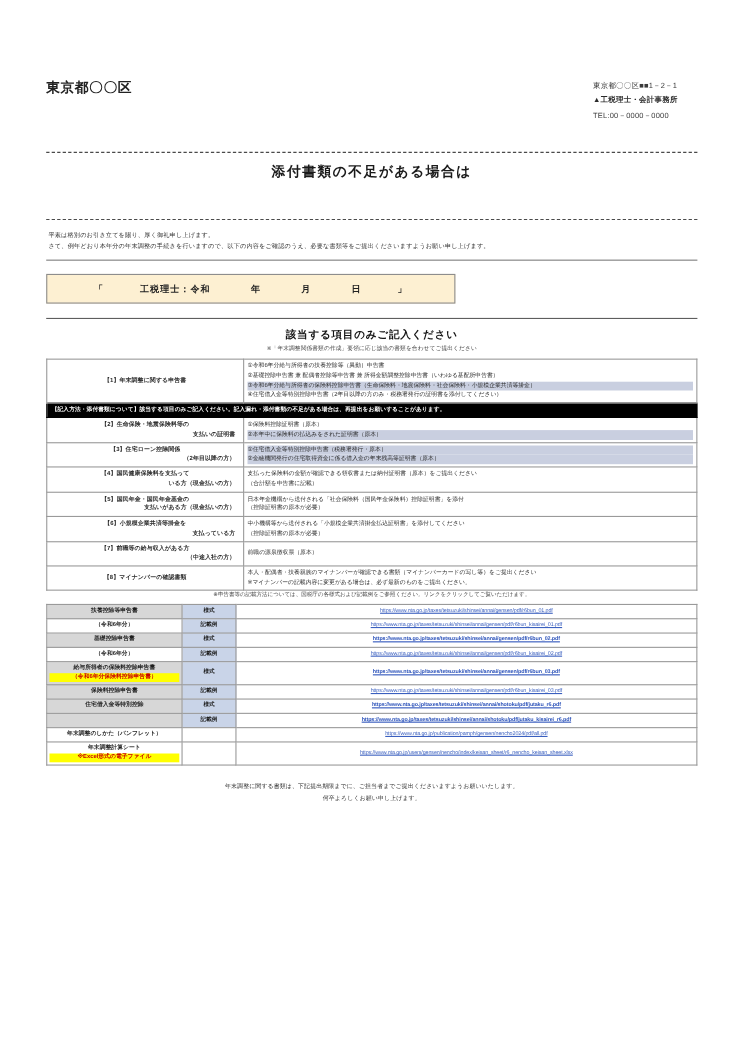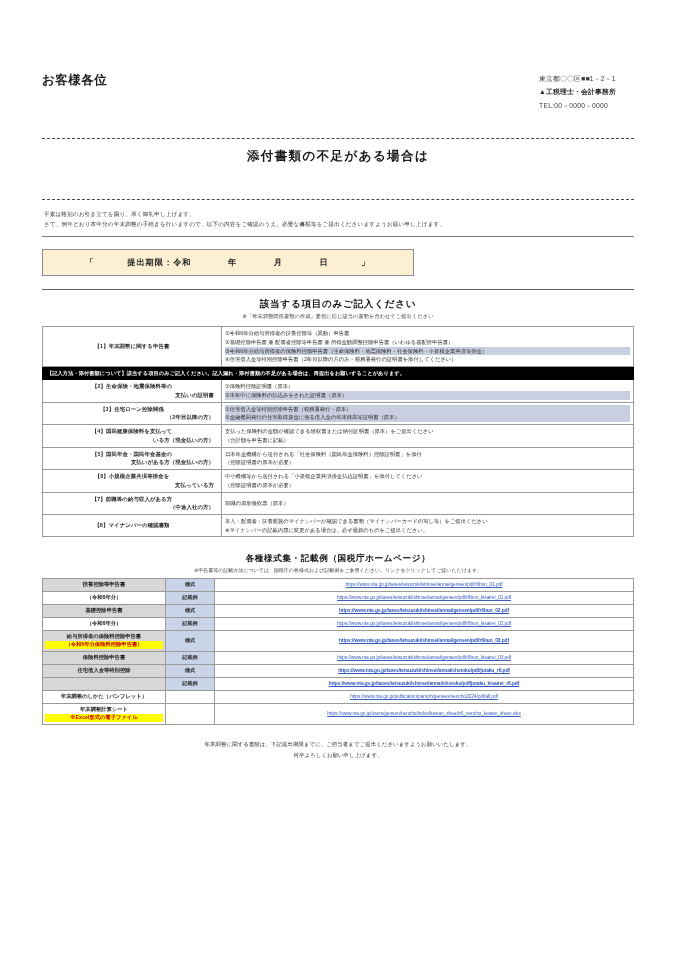--- a/index.html
+++ b/index.html
@@ -210,21 +210,21 @@
     padding-top:14px;
     letter-spacing:.1px;
   }
 </style>
 </head>
 <body>
 
 <div class="page">
 
   <div class="letter-head">
-    <div class="addressee">お客様各位</div>
+    <div class="addressee">東京都〇〇区</div>
     <div class="sender">
       <div>東京都〇〇区■■1－2－1</div>
       <div class="company">▲工税理士・会計事務所</div>
       <div>TEL:00－0000－0000</div>
     </div>
   </div>
 
   <hr class="rule-dashed">
   <div class="doc-title">添付書類の不足がある場合は</div>
   <hr class="rule-dashed">
@@ -232,21 +232,21 @@
   <div class="lede">
     <div>平素は格別のお引き立てを賜り、厚く御礼申し上げます。</div>
     <div>さて、例年どおり本年分の年末調整の手続きを行いますので、以下の内容をご確認のうえ、必要な書類等をご提出くださいますようお願い申し上げます。</div>
   </div>
   <hr class="rule-solid">
 
   <div class="deadline-wrap">
     <div class="deadline-box">
       <span>「</span>
       <span class="sp"></span>
-      <span>提出期限：令和</span>
+      <span>工税理士：令和</span>
       <span class="sp-wide"></span>
       <span>年</span>
       <span class="sp-wide"></span>
       <span>月</span>
       <span class="sp-wide"></span>
       <span>日</span>
       <span class="sp"></span>
       <span>」</span>
     </div>
   </div>
@@ -336,21 +336,20 @@
             <span class="l1">【8】マイナンバーの確認書類</span>
           </td>
           <td class="body">
             <span class="ln">本人・配偶者・扶養親族のマイナンバーが確認できる書類（マイナンバーカードの写し等）をご提出ください</span>
             <span class="ln">※マイナンバーの記載内容に変更がある場合は、必ず最新のものをご提出ください。</span>
           </td>
         </tr>
       </tbody>
   </table>
 
-  <div class="link-title">各種様式集・記載例（国税庁ホームページ）</div>
   <div class="link-sub">※申告書等の記載方法については、国税庁の各様式および記載例をご参照ください。リンクをクリックしてご覧いただけます。</div>
 
   <table class="links">
     <tbody id="links-body">
         <tr>
           <td class="lk-name grayhead">扶養控除等申告書</td>
           <td class="lk-kind">様式</td>
           <td class="lk-url"><a href="#" class="">https://www.nta.go.jp/taxes/tetsuzuki/shinsei/annai/gensen/pdf/r6bun_01.pdf</a></td>
         </tr>
         <tr>

